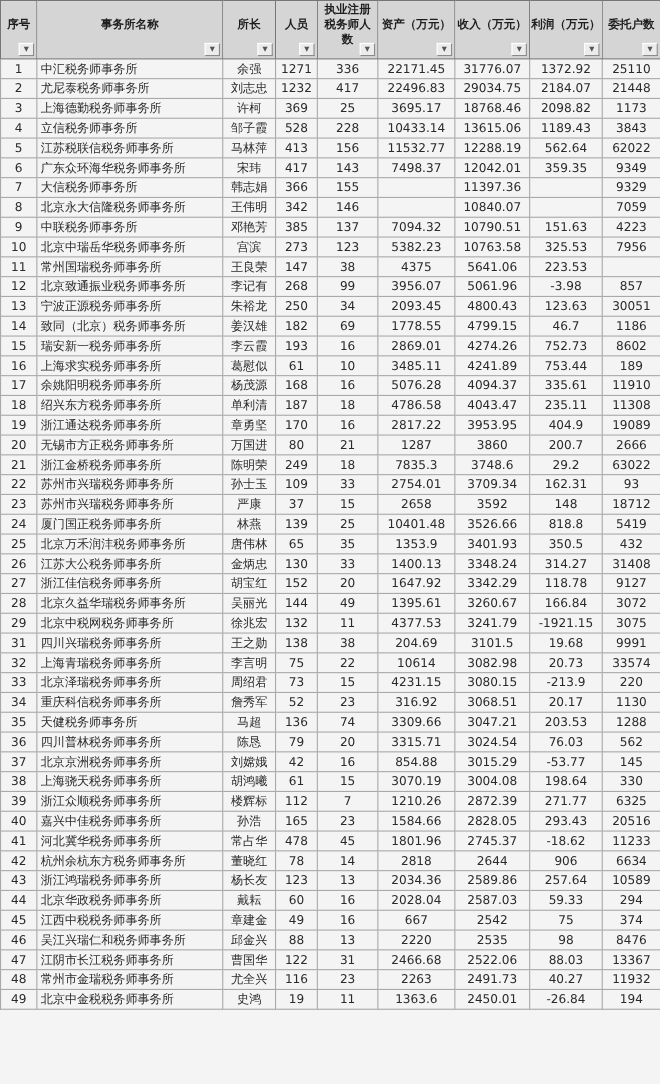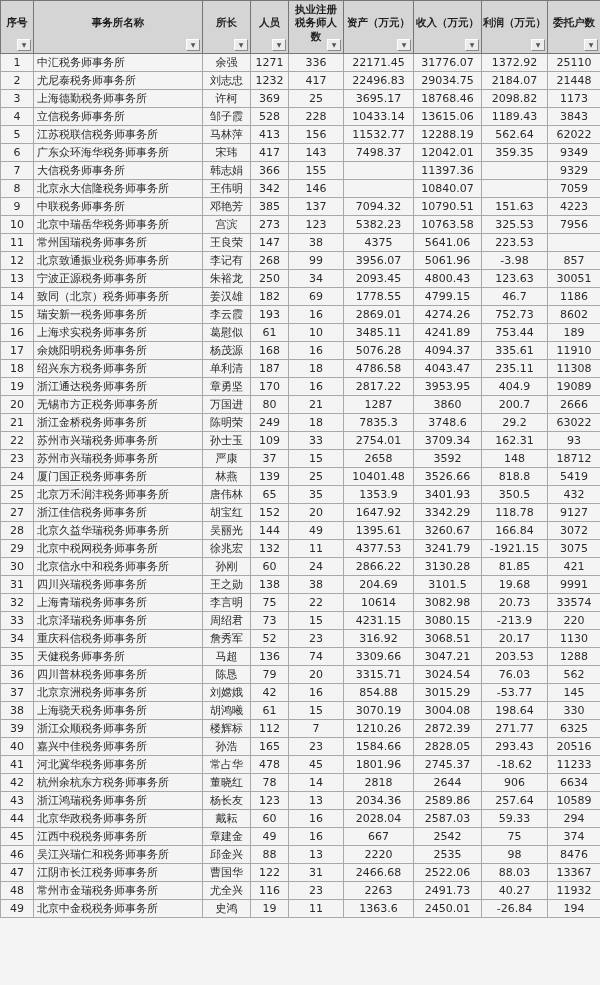--- a/index.html
+++ b/index.html
@@ -360,20 +360,31 @@
           <td class="name">北京万禾润沣税务师事务所</td>
           <td>唐伟林</td>
           <td>65</td>
           <td>35</td>
           <td>1353.9</td>
           <td>3401.93</td>
           <td>350.5</td>
           <td>432</td>
         </tr>
         <tr>
+          <td>26</td>
+          <td class="name">江苏大公税务师事务所</td>
+          <td>金炳忠</td>
+          <td>130</td>
+          <td>33</td>
+          <td>1400.13</td>
+          <td>3348.24</td>
+          <td>314.27</td>
+          <td>31408</td>
+        </tr>
+        <tr>
           <td>27</td>
           <td class="name">浙江佳信税务师事务所</td>
           <td>胡宝红</td>
           <td>152</td>
           <td>20</td>
           <td>1647.92</td>
           <td>3342.29</td>
           <td>118.78</td>
           <td>9127</td>
         </tr>
@@ -393,31 +404,20 @@
           <td class="name">北京中税网税务师事务所</td>
           <td>徐兆宏</td>
           <td>132</td>
           <td>11</td>
           <td>4377.53</td>
           <td>3241.79</td>
           <td>-1921.15</td>
           <td>3075</td>
         </tr>
         <tr>
-          <td>30</td>
-          <td class="name">北京信永中和税务师事务所</td>
-          <td>孙刚</td>
-          <td>60</td>
-          <td>24</td>
-          <td>2866.22</td>
-          <td>3130.28</td>
-          <td>81.85</td>
-          <td>421</td>
-        </tr>
-        <tr>
           <td>31</td>
           <td class="name">四川兴瑞税务师事务所</td>
           <td>王之勋</td>
           <td>138</td>
           <td>38</td>
           <td>204.69</td>
           <td>3101.5</td>
           <td>19.68</td>
           <td>9991</td>
         </tr>

